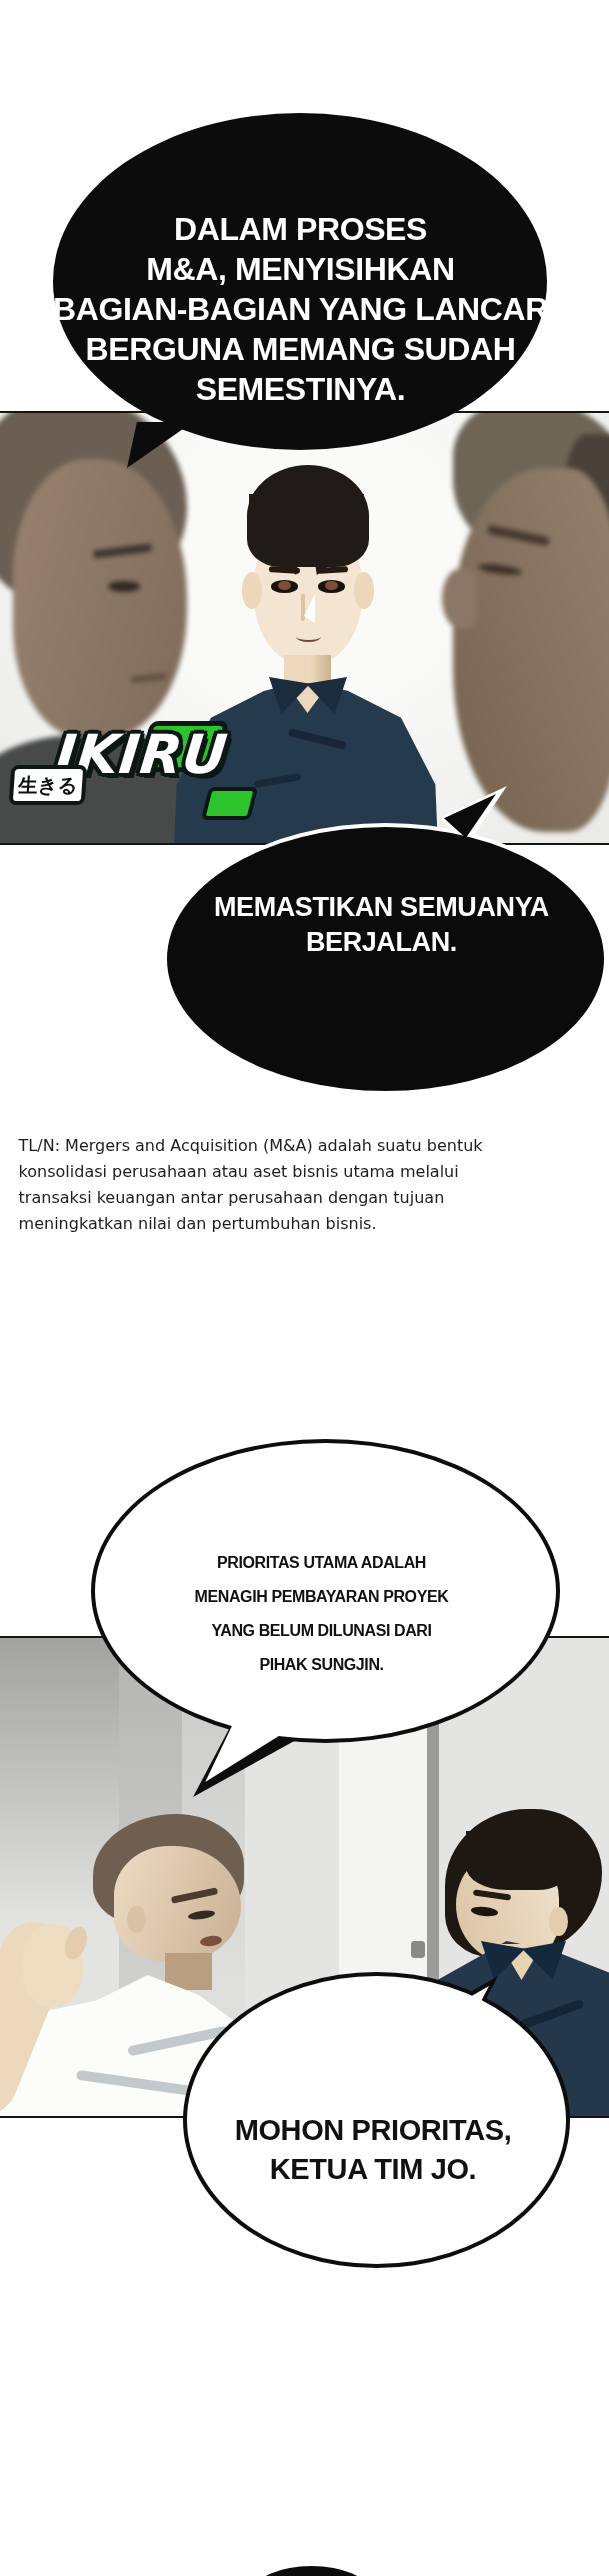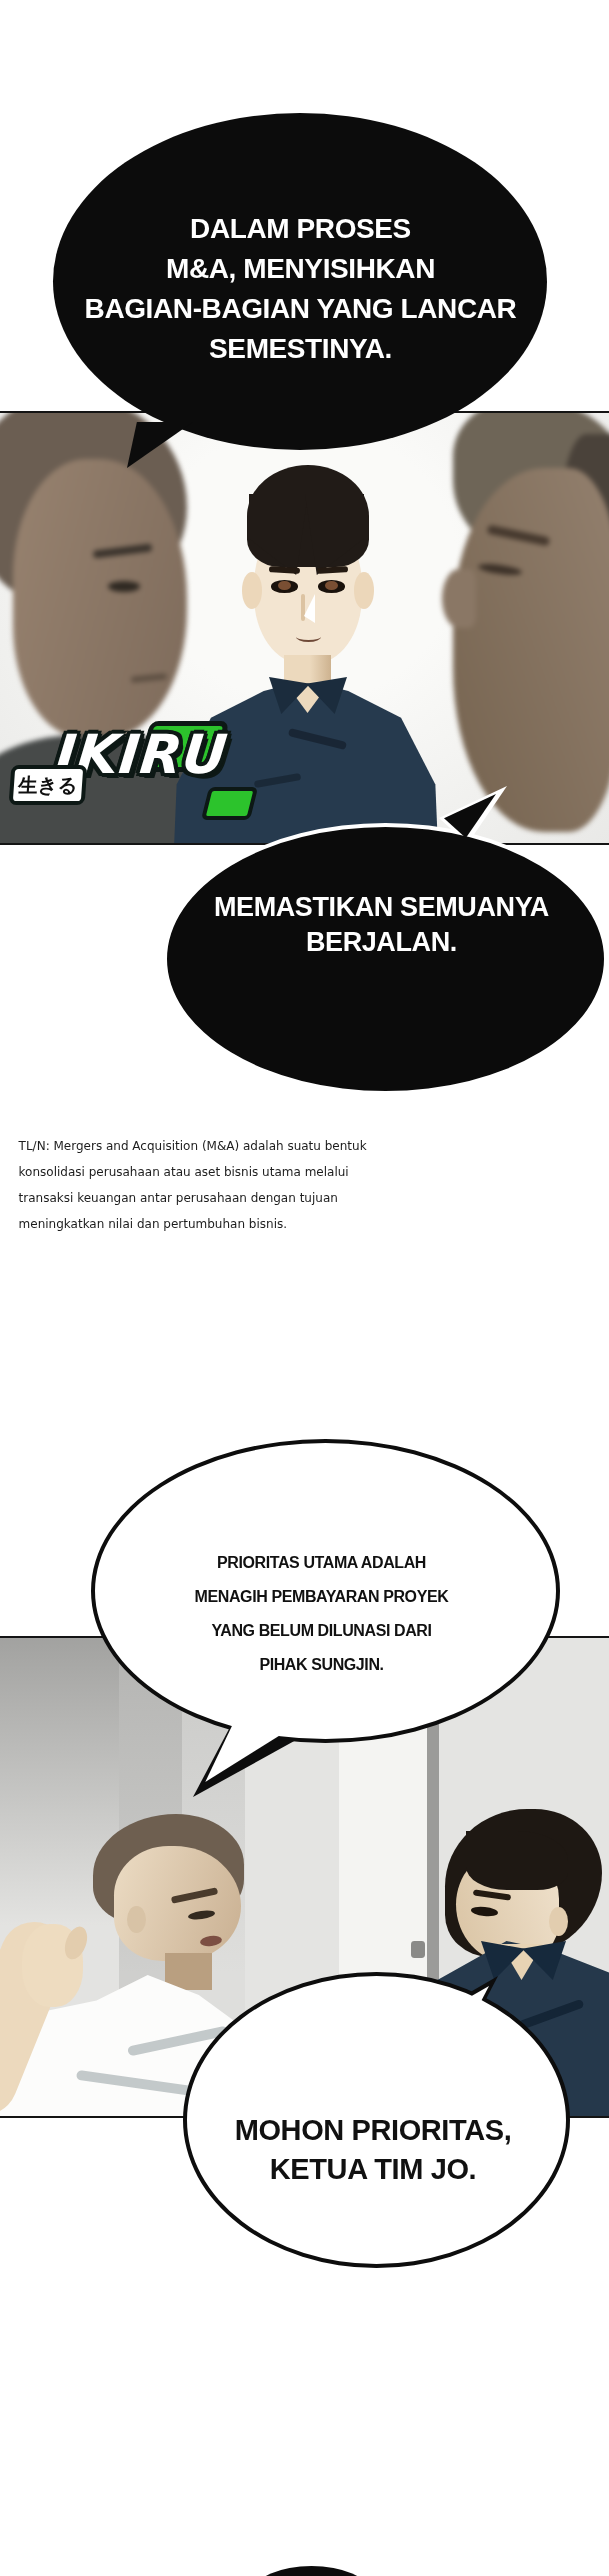--- a/index.html
+++ b/index.html
@@ -15,21 +15,21 @@
   .tline{display:block;white-space:nowrap;}
   .tail{position:absolute;z-index:12;}
   
   .panel{position:absolute;left:0;width:610px;box-sizing:border-box;overflow:hidden;
          border-top:2.5px solid #141414;border-bottom:2.5px solid #141414;z-index:1;}
   #panel1{top:411px;height:434px;background:radial-gradient(ellipse at 50% 35%,#fafaf8 35%,#e9e9e7 100%);}
   #panel2{top:1636px;height:482px;background:#e4e4e2;}
   .blurred{filter:blur(2.5px);}
   
   #tl-note{position:absolute;left:18.6px;top:1133px;width:474px;z-index:2;color:#1d1d1d;
-           font-size:12px;line-height:26px;font-family:"DejaVu Sans",sans-serif;}
+           font-size:16px;line-height:26px;font-family:"DejaVu Sans",sans-serif;}
   
   #ikiru-logo{position:absolute;left:10.2px;top:721px;width:254px;height:97px;z-index:14;}
   #ikiru-text{position:absolute;left:46px;top:1.7px;font-family:"DejaVu Sans",sans-serif;
     font-style:italic;font-weight:900;font-size:54px;letter-spacing:0.8px;color:#ffffff;
     transform:skewX(-6deg);
     text-shadow:-4.2px 0 #0d1815,4.2px 0 #0d1815,0 -4.2px #0d1815,0 4.2px #0d1815,
                 -3.4px -3.4px #0d1815,3.4px -3.4px #0d1815,-3.4px 3.4px #0d1815,3.4px 3.4px #0d1815,
                 5.1px 5.1px #0d1815;}
   #ikiru-badge{position:absolute;left:0;top:44px;width:68px;height:32px;background:#ffffff;
     border:4.2px solid #0d1815;border-radius:7.6px;display:flex;align-items:center;justify-content:center;
@@ -84,24 +84,25 @@
       <div class="art" style="left:284px;top:268px;width:47px;height:32px;background:#ecd9bd;clip-path:polygon(0 0,100% 0,50% 100%);"></div>
       <div class="art" style="left:269px;top:264px;width:41px;height:37px;background:#1b2c3d;clip-path:polygon(0 0,100% 18%,30% 100%);"></div>
       <div class="art" style="left:306px;top:264px;width:41px;height:37px;background:#1b2c3d;clip-path:polygon(100% 0,0 18%,70% 100%);"></div>
       <div class="art" style="left:288px;top:322px;width:59px;height:7.6px;background:#16222f;opacity:.8;transform:rotate(14deg);border-radius:4.2px;"></div>
       <div class="art" style="left:254px;top:364px;width:47px;height:6.8px;background:#16222f;opacity:.7;transform:rotate(-10deg);border-radius:4.2px;"></div>
     </div>
   </div>
 
   <div class="bubble-black" style="left:53px;top:113px;width:494px;height:337px;"></div>
   <div class="tail" style="left:127px;top:422px;width:66px;height:46px;background:#0c0c0c;clip-path:polygon(15% 0,100% 0,0 100%);"></div>
-  <div class="btext white" style="top:209px;left:53px;right:62px;font-size:28px;line-height:40px;">
+  <div class="btext white" style="top:209px;left:53px;right:62px;font-size:32px;line-height:40px;">
     <span class="tline">DALAM PROSES</span>
     <span class="tline">M&amp;A, MENYISIHKAN</span>
     <span class="tline">BAGIAN-BAGIAN YANG LANCAR</span>
+    <span class="tline">BERGUNA MEMANG SUDAH</span>
     <span class="tline">SEMESTINYA.</span>
   </div>
 
   <div id="ikiru-logo">
     <div class="green-block" style="left:134px;top:0;width:69px;height:41px;border-radius:8.5px;"></div>
     <div class="green-block" style="left:195px;top:66px;width:41px;height:25.4px;border-radius:6px;border-width:4.2px;"></div>
     <div id="ikiru-text">IKIRU</div>
     <div id="ikiru-badge">
       <span>生きる</span>
     </div>

